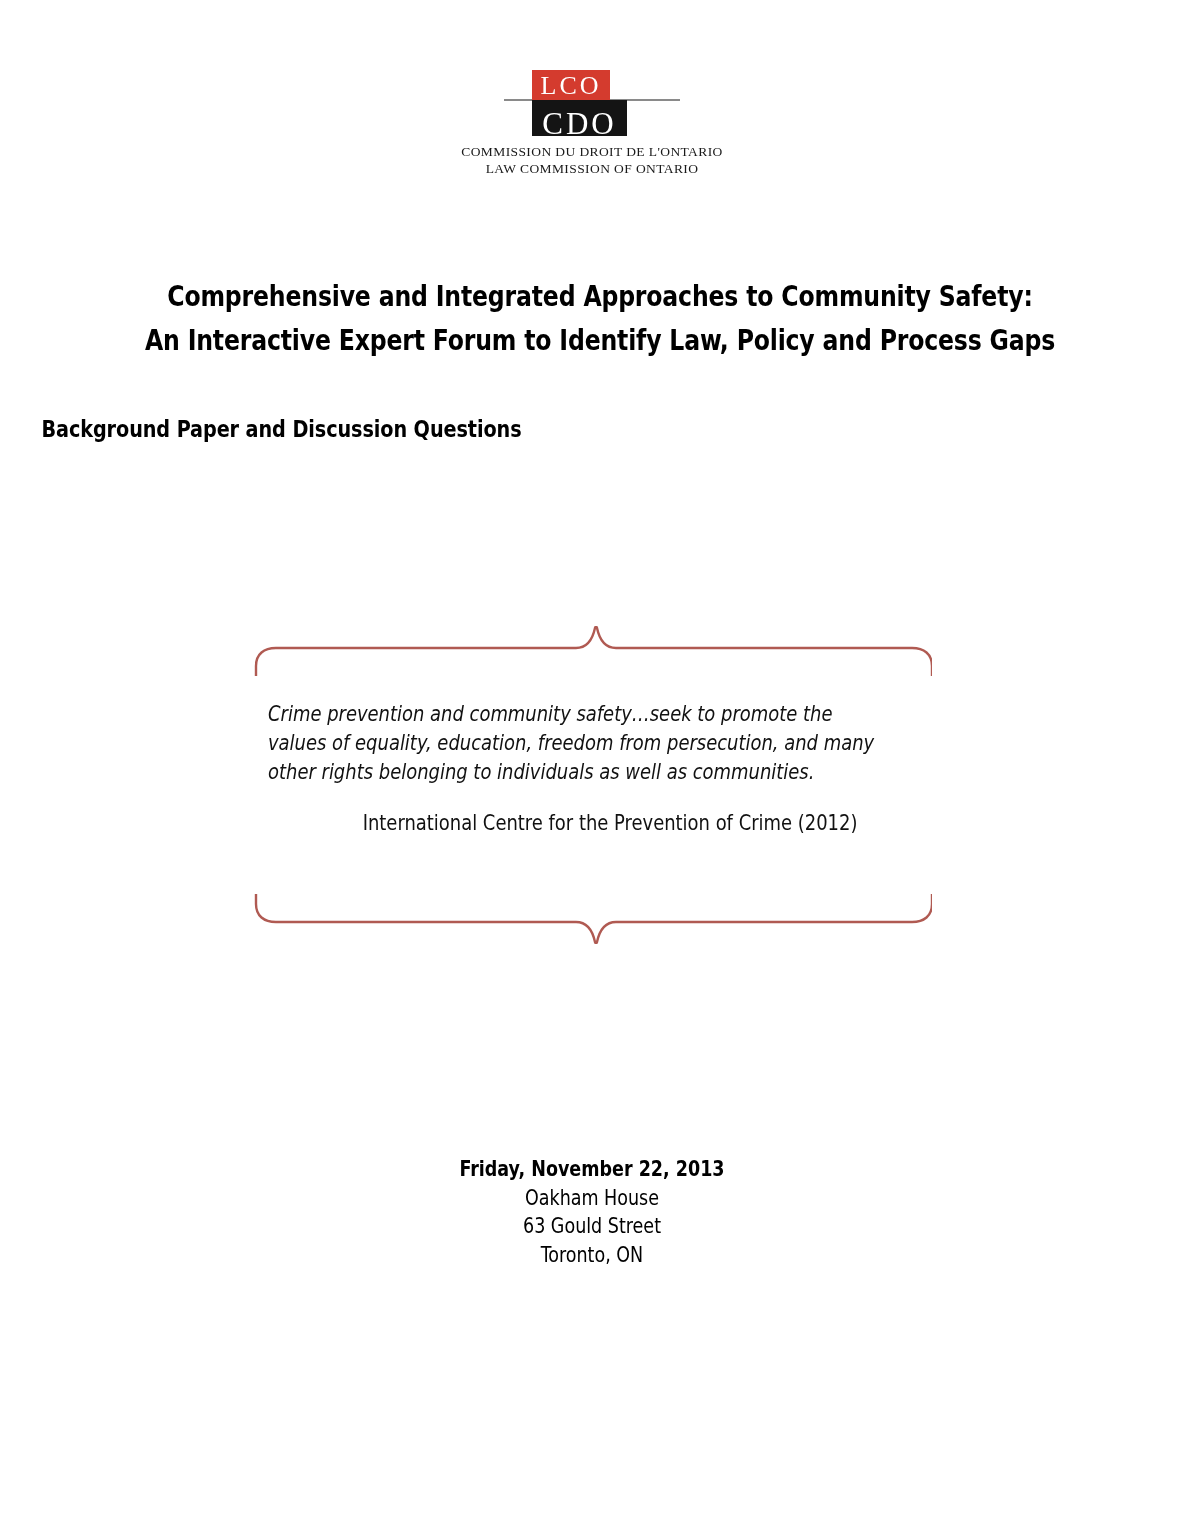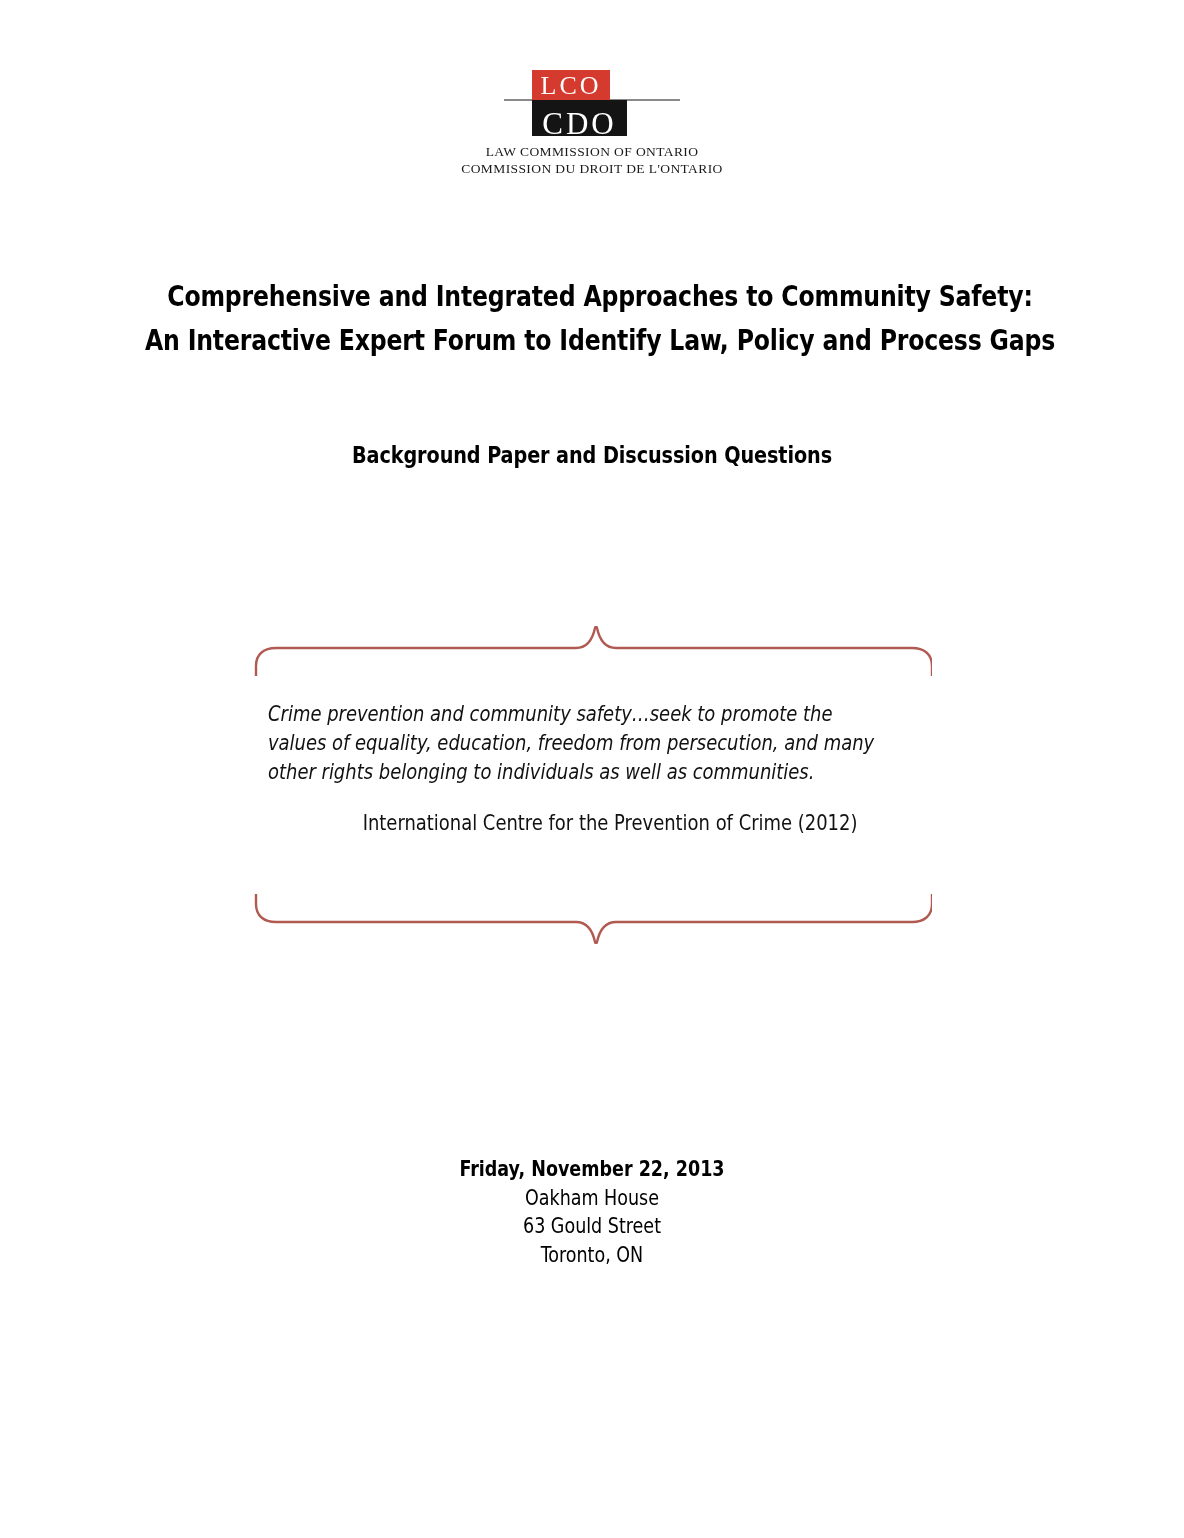--- a/index.html
+++ b/index.html
@@ -93,24 +93,23 @@
     font-family: "DejaVu Sans Condensed", "Liberation Sans Narrow", "Liberation Sans", sans-serif;
     font-weight: bold;
     font-size: 28.5px;
     line-height: 44px;
     letter-spacing: -0.2px;
     color: #000;
     transform: scaleX(0.92);
   }
   #subtitle-block {
     position: absolute;
-    top: 442px;
-    left: 0;
-    width: 1184px;
-    text-align: center;
+    top: 416px;
+    left: 0;
+    width: 1184px;
   }
   .doc-subtitle {
     font-family: "DejaVu Sans Condensed", "Liberation Sans Narrow", "Liberation Sans", sans-serif;
     font-weight: bold;
     font-size: 23px;
     letter-spacing: -0.1px;
     color: #000;
     transform: scaleX(0.93);
   }
 
@@ -179,22 +178,22 @@
 </head>
 <body>
 
 <div id="logo-block">
   <div class="logo-mark">
     <div class="logo-rule"></div>
     <div class="logo-box logo-box-top">LCO</div>
     <div class="logo-box logo-box-bottom">CDO</div>
   </div>
   <div class="logo-caption">
+    <div>Commission du droit de l'Ontario</div>
     <div>Law Commission of Ontario</div>
-    <div>Commission du droit de l'Ontario</div>
   </div>
 </div>
 
 <div id="title-block">
   <div class="doc-title">Comprehensive and Integrated Approaches to Community Safety:</div>
   <div class="doc-title">An Interactive Expert Forum to Identify Law, Policy and Process Gaps</div>
 </div>
 
 <div id="subtitle-block">
   <div class="doc-subtitle">Background Paper and Discussion Questions</div>

